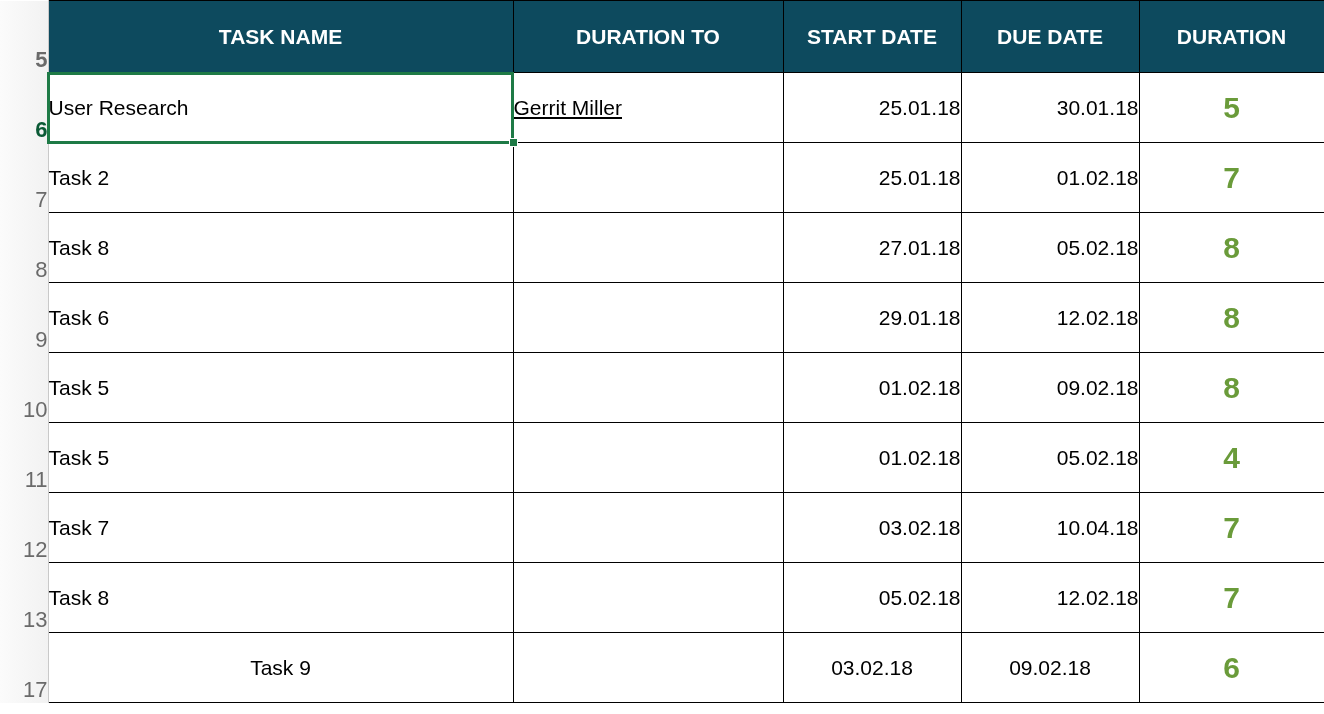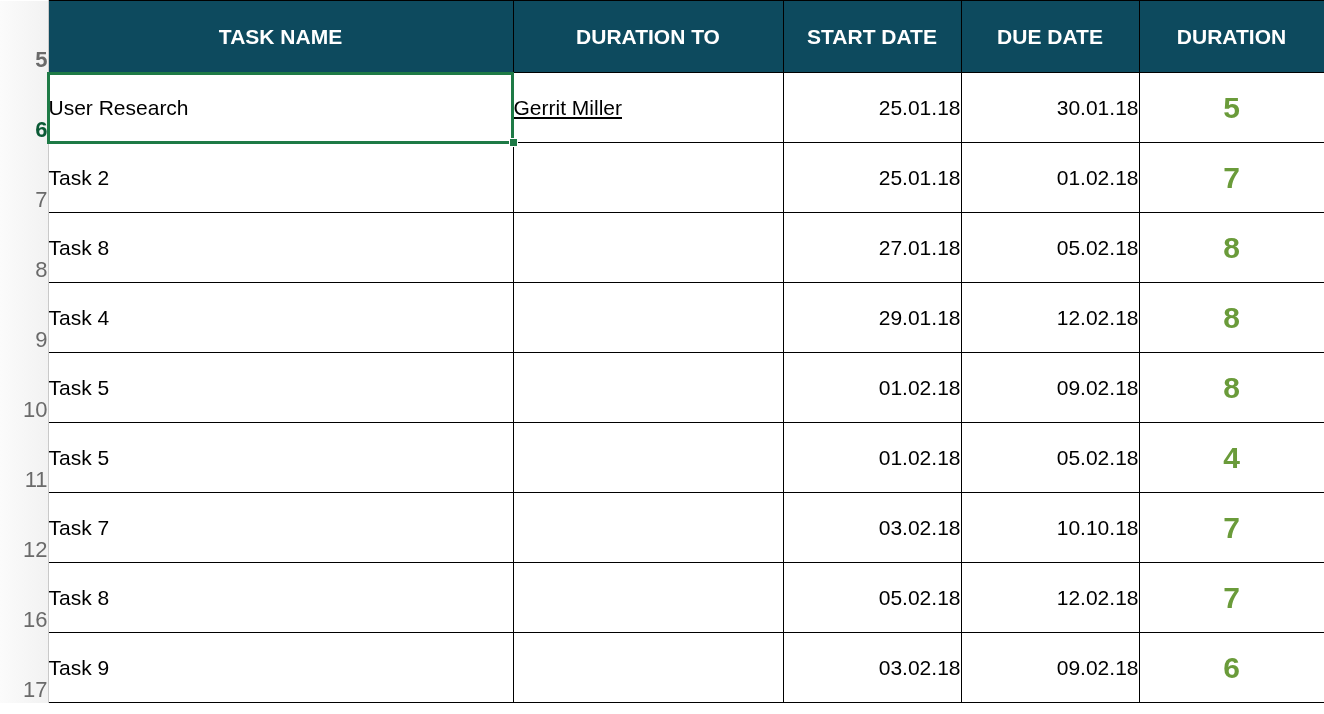--- a/index.html
+++ b/index.html
@@ -80,21 +80,21 @@
     width: 9px;
     height: 9px;
     background: #1e7a46;
     border: 1px solid #fff;
     z-index: 3;
   }
   .rownum-col {
     border-right: 1px solid #c9c9c9;
     background: linear-gradient(to right, #fbfbfb, #f2f2f2);
   }
-  tr.last td.cell { border-bottom: 1px solid #000; }
+  tr.last td.cell { border-bottom: 1px solid #000; text-align: center; }
 </style>
 </head>
 <body>
 
 <div class="sheet">
   <table class="grid">
     <colgroup>
       <col style="width:48px">
       <col class="col-task">
       <col class="col-assn">
@@ -132,21 +132,21 @@
         <tr>
           <td class="rownum rownum-col">8</td>
           <td class="cell task">Task 8</td>
           <td class="cell assn"></td>
           <td class="cell start">27.01.18</td>
           <td class="cell due">05.02.18</td>
           <td class="cell dur">8</td>
         </tr>
         <tr>
           <td class="rownum rownum-col">9</td>
-          <td class="cell task">Task 4</td>
+          <td class="cell task">Task 6</td>
           <td class="cell assn"></td>
           <td class="cell start">29.01.18</td>
           <td class="cell due">12.02.18</td>
           <td class="cell dur">8</td>
         </tr>
         <tr>
           <td class="rownum rownum-col">10</td>
           <td class="cell task">Task 5</td>
           <td class="cell assn"></td>
           <td class="cell start">01.02.18</td>
@@ -159,25 +159,25 @@
           <td class="cell assn"></td>
           <td class="cell start">01.02.18</td>
           <td class="cell due">05.02.18</td>
           <td class="cell dur">4</td>
         </tr>
         <tr>
           <td class="rownum rownum-col">12</td>
           <td class="cell task">Task 7</td>
           <td class="cell assn"></td>
           <td class="cell start">03.02.18</td>
-          <td class="cell due">10.10.18</td>
+          <td class="cell due">10.04.18</td>
           <td class="cell dur">7</td>
         </tr>
         <tr>
-          <td class="rownum rownum-col">16</td>
+          <td class="rownum rownum-col">13</td>
           <td class="cell task">Task 8</td>
           <td class="cell assn"></td>
           <td class="cell start">05.02.18</td>
           <td class="cell due">12.02.18</td>
           <td class="cell dur">7</td>
         </tr>
         <tr class="last">
           <td class="rownum rownum-col">17</td>
           <td class="cell task">Task 9</td>
           <td class="cell assn"></td>

